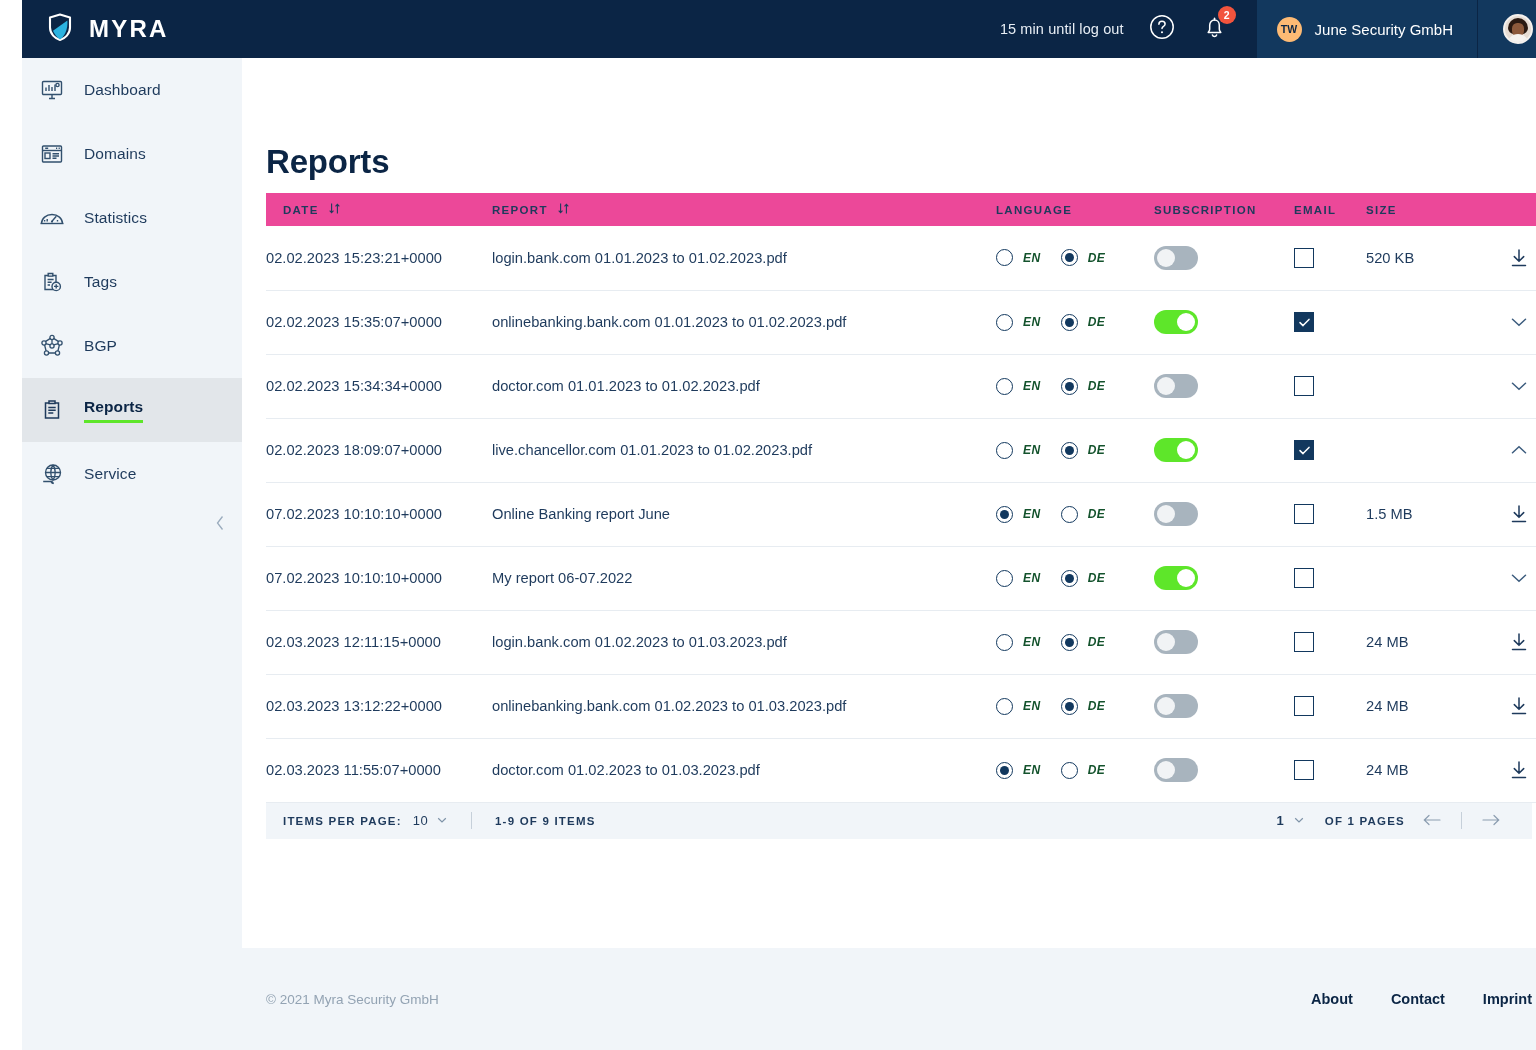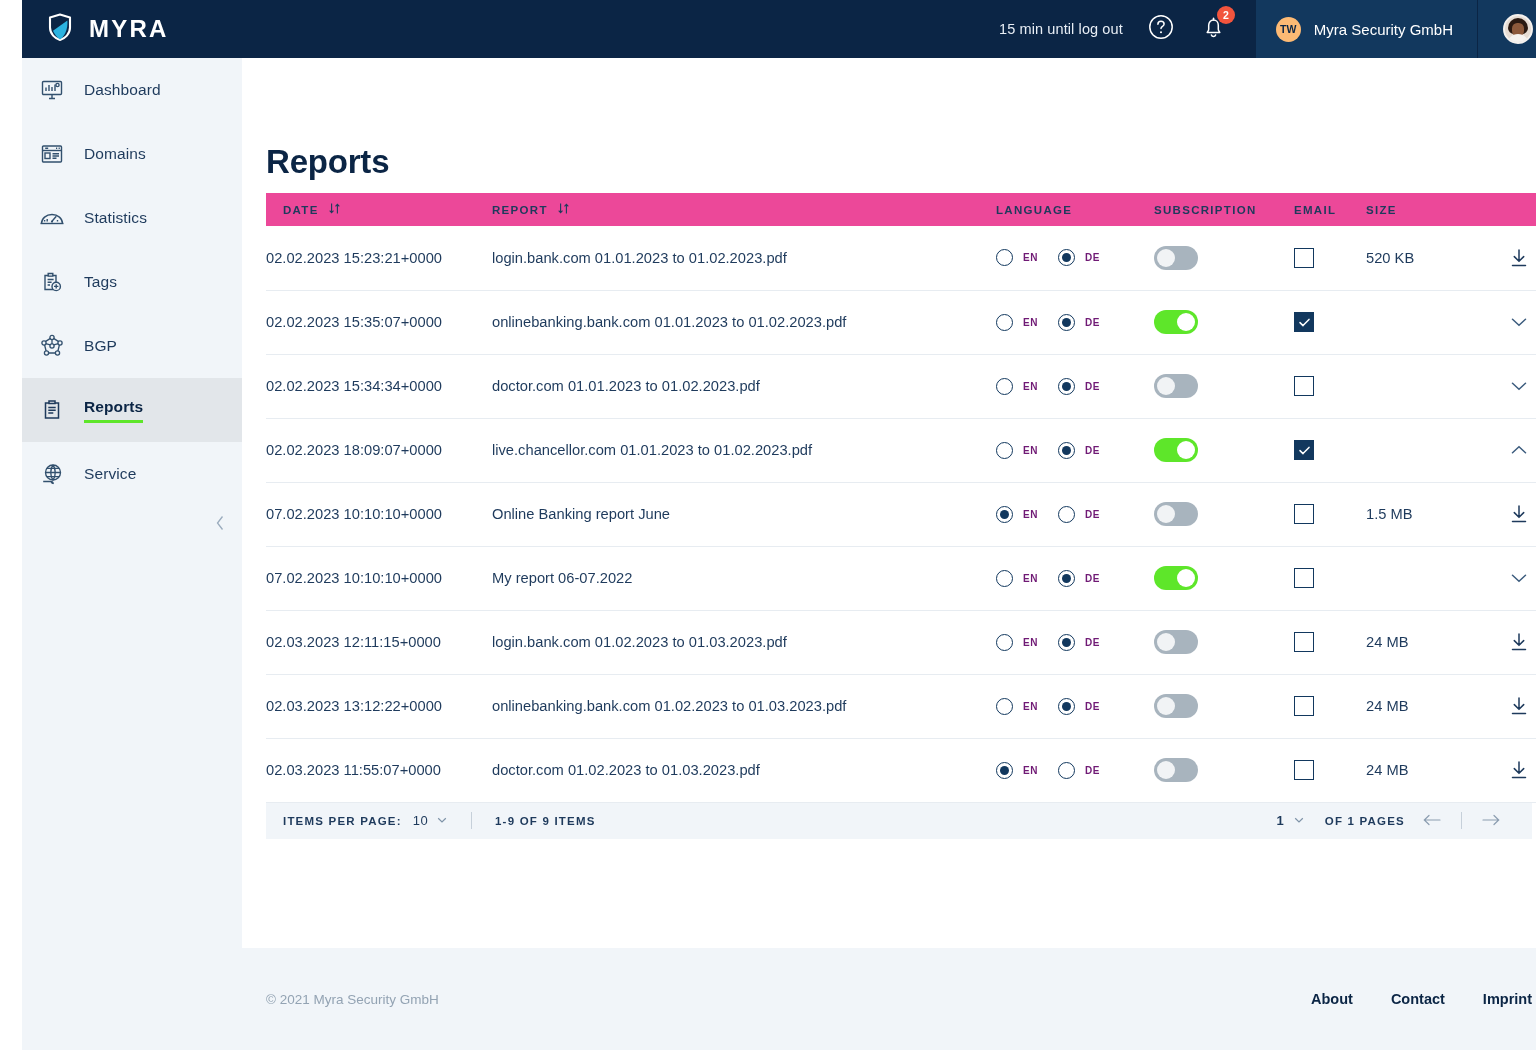--- a/index.html
+++ b/index.html
@@ -138,21 +138,21 @@
   .lang-group { display: flex; align-items: center; gap: 20px; }
   .lang-opt { display: flex; align-items: center; gap: 10px; cursor: pointer; }
   .radio {
     width: 17px; height: 17px; border-radius: 50%;
     border: 1.8px solid #12385e; background: #fff;
     display: flex; align-items: center; justify-content: center; flex: 0 0 auto;
   }
   .radio.on::after {
     content: ''; width: 9px; height: 9px; border-radius: 50%; background: #12385e;
   }
-  .lang-txt { font-size: 10px; font-weight: 700; color: #701a75; letter-spacing: .5px; }
+  .lang-txt { font-size: 12px; font-weight: 700; color: #14532d; letter-spacing: .5px; font-style: italic; }
 
   .toggle {
     width: 44px; height: 24px; border-radius: 12px; background: #a8b4be;
     position: relative; cursor: pointer; display: block;
   }
   .toggle.on { background: #5ee62a; }
   .toggle .knob {
     position: absolute; top: 3px; left: 3px; width: 18px; height: 18px;
     border-radius: 50%; background: #f1f3f5; transition: none;
   }
@@ -231,21 +231,21 @@
           <path d="M6.2 18.4c0-.6 1.5-1.2 1.5-3.2v-4c0-2.9 2.1-5.1 4.8-5.1s4.8 2.2 4.8 5.1v4c0 2 1.5 2.6 1.5 3.2H6.2z" stroke="#ffffff" stroke-width="1.5" fill="none" stroke-linejoin="round"></path>
           <path d="M10.4 21c.3.9 1.1 1.5 2.1 1.5s1.8-.6 2.1-1.5" stroke="#ffffff" stroke-width="1.5" fill="none" stroke-linecap="round"></path>
           <path d="M12.5 6V4.2" stroke="#ffffff" stroke-width="1.5" stroke-linecap="round"></path>
         </svg>
       </span>
       <span class="badge">2</span>
     </div>
 
     <div class="tenant">
       <span class="tenant-avatar">TW</span>
-      <span class="tenant-name">Myra Security GmbH</span>
+      <span class="tenant-name">June Security GmbH</span>
     </div>
 
     <div class="user-zone">
       <div class="user-avatar">
         <span class="ua-hair"></span>
           <span class="ua-face"></span>
           <span class="ua-body"></span>
       </div>
     </div>
   </div>

